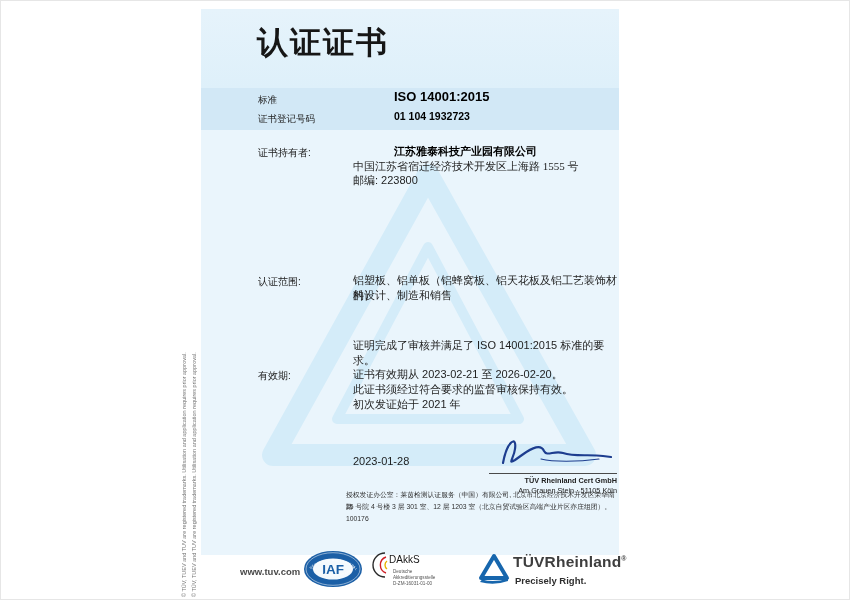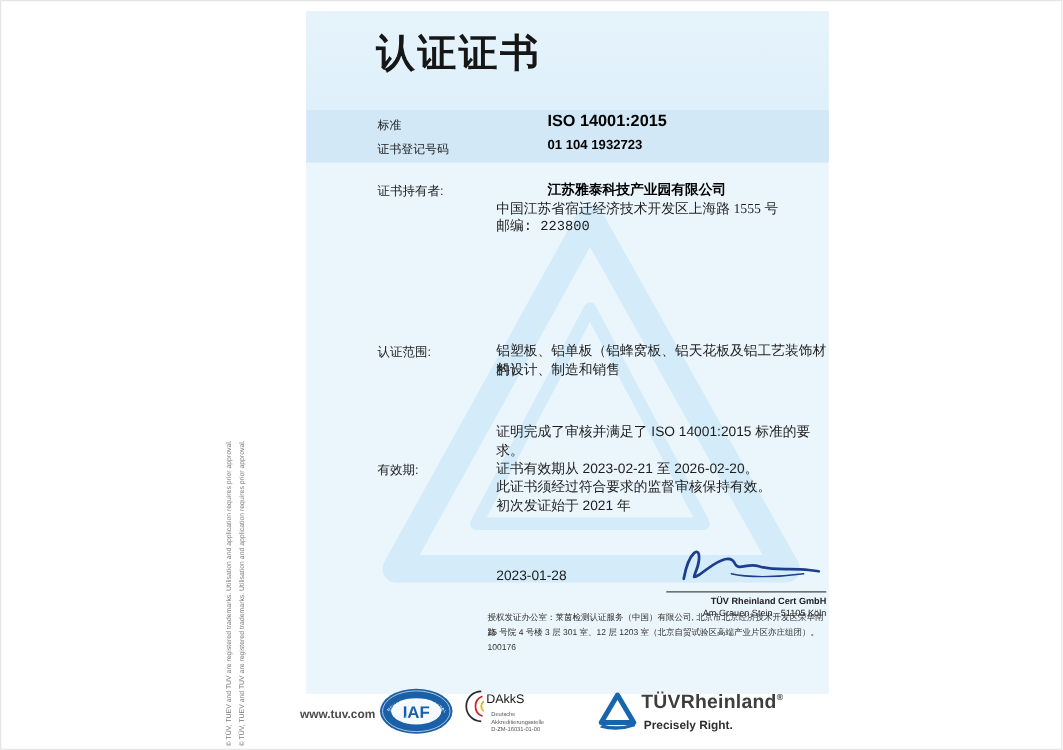--- a/index.html
+++ b/index.html
@@ -5,21 +5,21 @@
   html,body{margin:0;padding:0;}
   body{
     width:850px;height:600px;position:relative;overflow:hidden;
     background:#ffffff;
     font-family:"Liberation Sans", sans-serif;
     -webkit-font-smoothing:antialiased;
   }
   .page{position:absolute;inset:0;border:1px solid #e6e6e6;box-sizing:border-box;}
 
   
-  .cert{position:absolute;left:200px;top:8px;width:418px;height:546px;background:#eaf5fc;margin-left:44px;}
+  .cert{position:absolute;left:200px;top:8px;width:418px;height:546px;background:#eaf5fc;}
   .band-title{position:absolute;left:0;top:0;width:100%;height:79px;
     background:linear-gradient(180deg,#e6f3fb 0%,#def0fa 100%);}
   .band-reg{position:absolute;left:0;top:79px;width:100%;height:42px;background:#d2e8f6;}
   .cert-title{position:absolute;left:56px;top:13px;font-size:31px;font-weight:700;
     letter-spacing:2px;color:#161616;}
 
   .lbl{position:absolute;font-size:9.5px;color:#222;}
   .val{position:absolute;font-size:11px;color:#1d1d1d;}
   .b{font-weight:700;color:#000;padding-left:41px;}
 
@@ -70,21 +70,21 @@
     <div class="cert-title">认证证书</div>
 
     <span class="lbl" style="left:57px;top:85px;">标准</span>
     <span class="val b std-value">ISO 14001:2015</span>
     <span class="lbl" style="left:57px;top:104px;">证书登记号码</span>
     <span class="val b reg-value">01 104 1932723</span>
 
     <span class="lbl" style="left:57px;top:137px;font-size:10px;">证书持有者:</span>
     <span class="val b" style="left:152px;top:135px;">江苏雅泰科技产业园有限公司</span>
     <span class="val" style="left:152px;top:150px;font-family:Liberation Serif, serif;">中国江苏省宿迁经济技术开发区上海路 1555 号</span>
-    <span class="val" style="left:152px;top:164px;font-family:Liberation Mono, monospace;">邮编: 223800</span>
+    <span class="val" style="left:152px;top:164px;">邮编: 223800</span>
 
     <span class="lbl" style="left:57px;top:266px;font-size:10px;">认证范围:</span>
     <span class="val" style="left:152px;top:264px;">铝塑板、铝单板（铝蜂窝板、铝天花板及铝工艺装饰材料）</span>
     <span class="val" style="left:152px;top:279px;">的设计、制造和销售</span>
 
     <span class="val" style="left:152px;top:329px;">证明完成了审核并满足了 ISO 14001:2015 标准的要求。</span>
 
     <span class="lbl" style="left:57px;top:360px;font-size:10px;">有效期:</span>
     <span class="val" style="left:152px;top:358px;">证书有效期从 2023-02-21 至 2026-02-20。</span>
     <span class="val" style="left:152px;top:373px;">此证书须经过符合要求的监督审核保持有效。</span>

